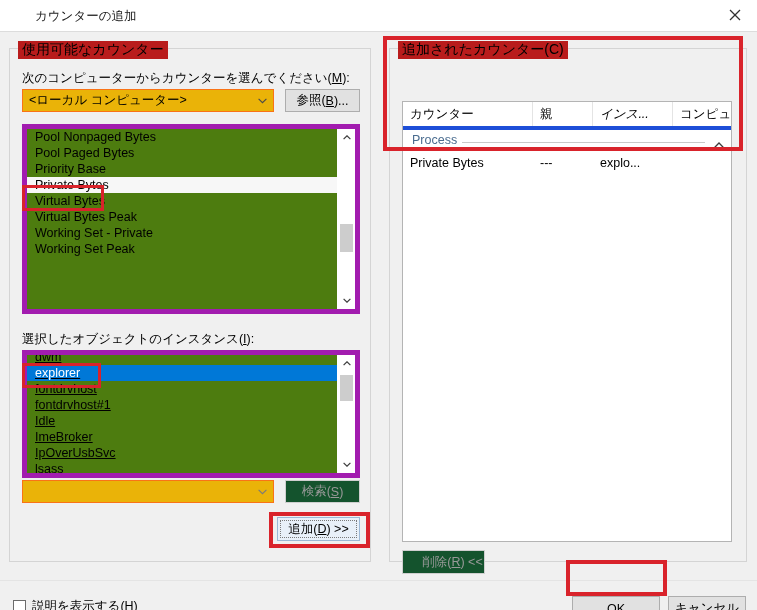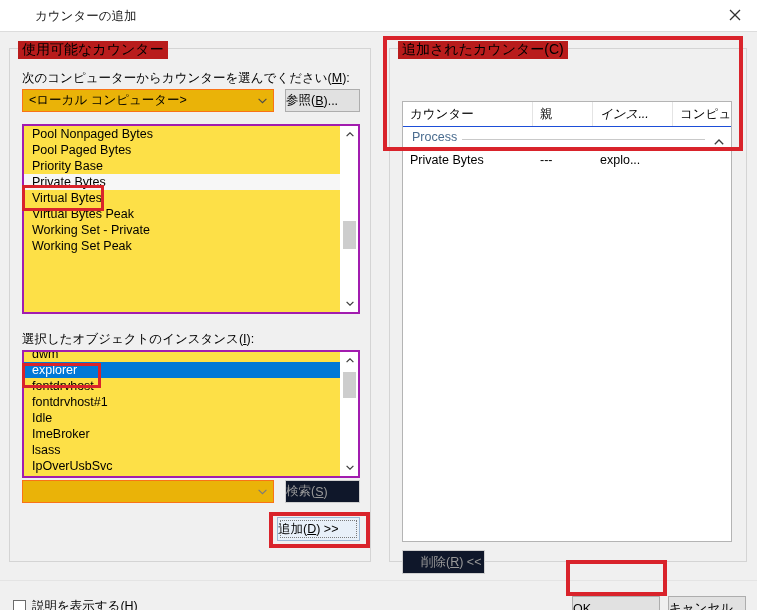--- a/index.html
+++ b/index.html
@@ -132,46 +132,47 @@
   
   .btn {
     position: absolute;
     box-sizing: border-box;
     background: #e1e1e1;
     border: 1px solid #adadad;
     font-size: 12.5px;
     color: #000000;
     display: flex;
     align-items: center;
+    justify-content: center;
     cursor: default;
     white-space: nowrap;
     font-family: "Liberation Sans", "DejaVu Sans", sans-serif;
   }
   .btn.disabled {
     color: #999999;
-    background: #0f172a;
+    background: #14532d;
     border-color: #cfcfcf;
   }
   .btn.focus-inner {
     background: #e8f0f9;
     border: 1px solid #9bb8d6;
   }
   .btn.focus-inner .inner-dotted {
     position: absolute;
     left: 2px; top: 2px; right: 2px; bottom: 2px;
     border: 1px dotted #7a7a7a;
     pointer-events: none;
   }
   .btn .ul { text-decoration: underline; }
 
   
   .listbox {
     position: absolute;
-    background: #fde047;
-    border: 2px solid #a21caf;
+    background: #4d7c0f;
+    border: 5px solid #a21caf;
     box-sizing: border-box;
     overflow: hidden;
   }
   .list-viewport {
     position: absolute;
     left: 0; top: 0;
     right: 17px;
     bottom: 0;
     overflow: hidden;
   }
@@ -231,21 +232,21 @@
     width: 330px;
     height: 441px;
     background: #ffffff;
     border: 1px solid #b4b4b4;
     box-sizing: border-box;
     overflow: hidden;
   }
   #added-header {
     position: relative;
     height: 24px;
-    border-bottom: 1px solid #1d4ed8;
+    border-bottom: 4px solid #1d4ed8;
     background: #ffffff;
   }
   #added-header .th {
     position: absolute;
     top: 0;
     height: 24px;
     line-height: 24px;
     font-size: 12.5px;
     color: #000000;
     padding-left: 7px;
@@ -414,29 +415,29 @@
             </svg>
         </div>
       </div>
     </div>
 
     <div class="field-label" style="left:22px; top:299px;">
       <span>選択したオブジェクトのインスタンス(</span><span class="ul">I</span><span>):</span>
     </div>
 
     <div class="listbox" id="instance-listbox" style="left:22px; top:318px; width:338px; height:128px;">
-      <div class="list-viewport" id="instance-list-items" style="margin-top: -6px;">
+      <div class="list-viewport" id="instance-list-items" style="margin-top: -6px; text-decoration: underline;">
           <div class="list-item">dwm</div>
           <div class="list-item selected">explorer</div>
           <div class="list-item">fontdrvhost</div>
           <div class="list-item">fontdrvhost#1</div>
           <div class="list-item">Idle</div>
           <div class="list-item">ImeBroker</div>
+          <div class="list-item">IpOverUsbSvc</div>
           <div class="list-item">lsass</div>
-          <div class="list-item">IpOverUsbSvc</div>
         </div>
       <div class="vscroll">
         <div class="arrow up">
           <svg width="8" height="5" viewBox="0 0 8 5">
               <path d="M0.6 4.2 L4 0.8 L7.4 4.2" fill="none" stroke="#3c3c3c" stroke-width="1.2"></path>
             </svg>
         </div>
         <div class="thumb" style="top:20px; height:26px;"></div>
         <div class="arrow down">
           <svg width="8" height="5" viewBox="0 0 8 5">

